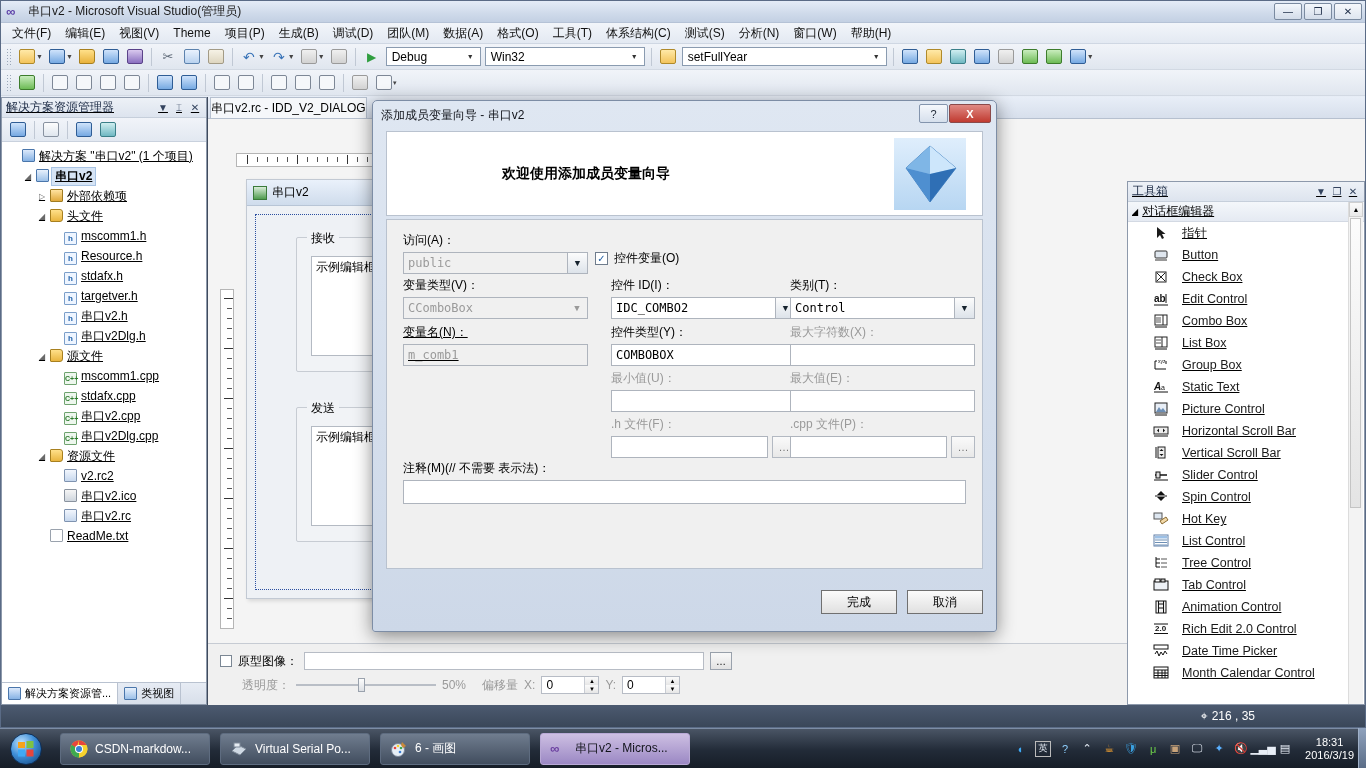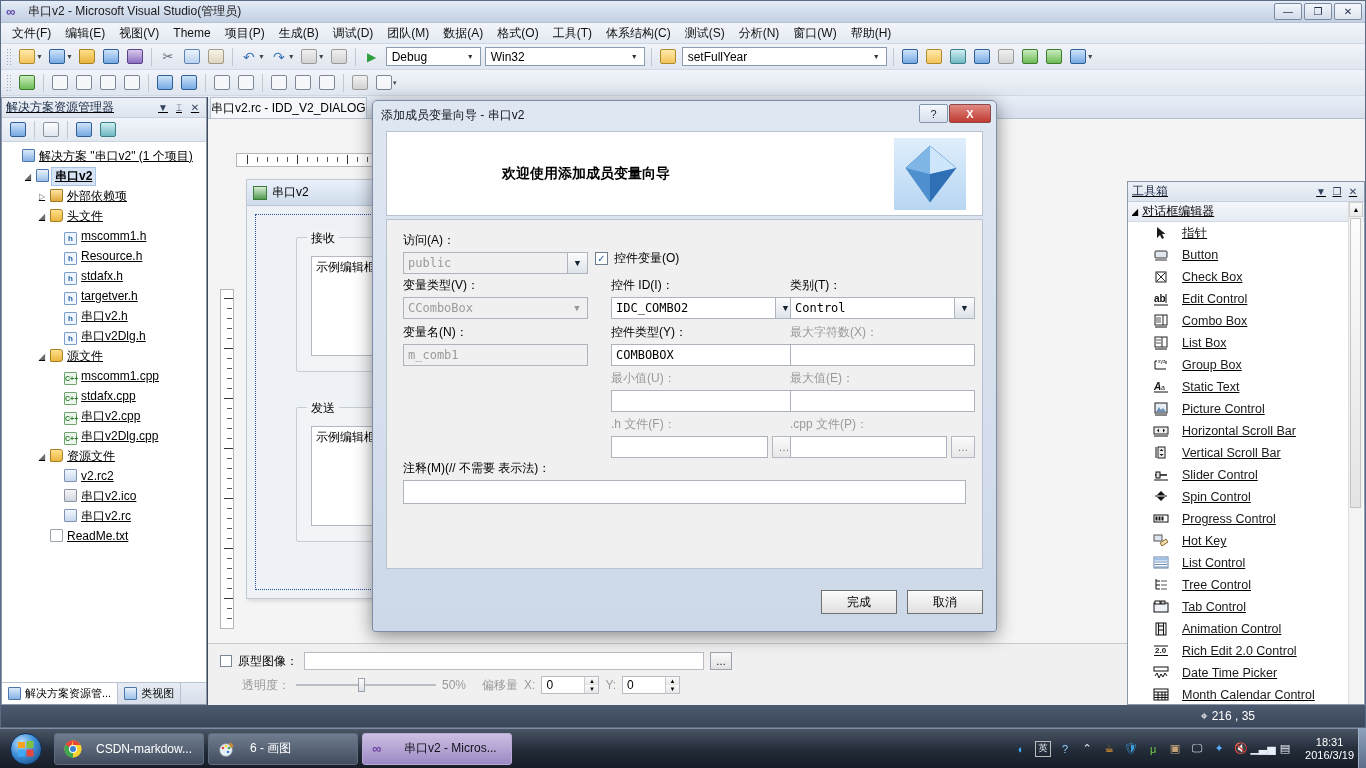--- a/index.html
+++ b/index.html
@@ -243,24 +243,24 @@
 
   
   .taskbar { position:absolute; left:0; bottom:0; width:1366px; height:40px;
     background:linear-gradient(#4a5565,#222b38 55%,#161d27);
     border-top:1px solid #7d8da5; display:flex; align-items:center; }
   .startorb { width:48px; height:36px; display:flex; align-items:center;
     justify-content:center; margin-left:2px; }
   .orb { width:32px; height:32px; border-radius:50%;
     background:radial-gradient(circle at 35% 30%, #bfe2ff 0%, #3f8fd8 45%, #0f3f76 100%);
     border:1px solid #0d2e57; display:flex; align-items:center; justify-content:center;}
-  .tb-task { height:32px; min-width:150px; margin-left:4px; border:1px solid #5e6c80;
+  .tb-task { height:32px; min-width:150px; margin-left:10px; border:1px solid #5e6c80;
     border-radius:3px; background:linear-gradient(#707d8f,#414d5e);
     display:flex; align-items:center; padding:0 8px; color:#fff; font-size:12px;
-    white-space:nowrap;gap:7px; }
+    white-space:nowrap; }
   .tb-task.active { background:linear-gradient(#cdbfe2,#9b88c4); color:#11131a;
     border-color:#b9a9d6;}
   .tray { margin-left:auto; display:flex; align-items:center; gap:6px;
     padding-right:6px; color:#e8eef7; font-size:11px; }
   .tray .ti { width:16px; height:16px; display:flex; align-items:center;
     justify-content:center; font-size:11px; }
   .clock { text-align:center; line-height:13px; color:#fff; font-size:11px;
     padding:0 6px; }
   .desktop-strip { position:absolute; right:0; bottom:0; width:8px; height:40px;
     background:linear-gradient(#8fa2bd,#5b6d87); border-left:1px solid #9fb0c8;}
@@ -869,31 +869,20 @@
                   <polygon points="8,1 4,5 12,5" fill="#111"></polygon>
                   <polygon points="8,11 4,7 12,7" fill="#111"></polygon>
                   <line x1="2" y1="6" x2="14" y2="6" stroke="#111"></line>
                 </svg>
               </span>
               <span>Spin Control</span>
             </div>
             <div class="tbx-item">
               <span class="tbx-ico">
                 <svg width="16" height="14" viewBox="0 0 16 14">
-                  <rect x="1" y="3" width="14" height="7" fill="#fff" stroke="#111"></rect>
-                  <rect x="2.5" y="4.5" width="2" height="4" fill="#111"></rect>
-                  <rect x="5.5" y="4.5" width="2" height="4" fill="#111"></rect>
-                  <rect x="8.5" y="4.5" width="2" height="4" fill="#111"></rect>
-                </svg>
-              </span>
-              <span>Progress Control</span>
-            </div>
-            <div class="tbx-item">
-              <span class="tbx-ico">
-                <svg width="16" height="14" viewBox="0 0 16 14">
                   <rect x="1" y="1" width="8" height="6" fill="#dde6f0" stroke="#555"></rect>
                   <path d="M7 9 L13 5 L15 8 L9 12 Z" fill="#f2d9a8" stroke="#8a6a30"></path>
                 </svg>
               </span>
               <span>Hot Key</span>
             </div>
             <div class="tbx-item">
               <span class="tbx-ico">
                 <svg width="16" height="14" viewBox="0 0 16 14">
                   <rect x="1" y="1" width="14" height="11" fill="#fff" stroke="#5e7ea8"></rect>
@@ -1042,21 +1031,21 @@
         </div>
       </div>
       <div style="position:absolute; left:403px; top:57px; width:185px;">
         <div class="fld-label">类别(T)：</div>
         <div class="inp cb">
           <span>Control</span>
           <span class="cbbtn">▼</span>
         </div>
       </div>
 
-      <div style="position:absolute; left:16px; top:104px; width:185px;">
+      <div style="position:absolute; left:16px; top:104px; width:185px;text-decoration:underline;">
         <div class="fld-label">变量名(N)：</div>
         <div class="inp dis">
           <span>m_comb1</span>
         </div>
       </div>
       <div style="position:absolute; left:224px; top:104px; width:185px;">
         <div class="fld-label">控件类型(Y)：</div>
         <div class="inp">
           <span>COMBOBOX</span>
         </div>
@@ -1133,20 +1122,29 @@
               <path d="M9 0.5 A8.5 8.5 0 0 1 16.4 5 L9 5 Z" fill="#e8453c"></path>
               <path d="M1.8 13.6 A8.5 8.5 0 0 1 9 0.5 L12 6 Z" fill="#e8453c" opacity="0"></path>
               <path d="M9 0.5 A8.5 8.5 0 0 0 1.7 4.7 L5.5 11 Z" fill="#e8453c"></path>
               <path d="M1.7 4.7 A8.5 8.5 0 0 0 9 17.5 L12.5 11.5 Z" fill="#3fa94f"></path>
               <path d="M9 17.5 A8.5 8.5 0 0 0 16.4 5 L9 5 Z" fill="#f7d22e"></path>
               <circle cx="9" cy="9" r="4" fill="#fff"></circle>
               <circle cx="9" cy="9" r="3" fill="#3a7fd5"></circle>
             </svg>
           </span>
           <span>CSDN-markdow...</span>
+        </div>
+        <div class="tb-task">
+          <span style="width: 20px; height: 20px; margin-right: 6px; display: flex; align-items: center; justify-content: center;">
+            <svg width="18" height="18" viewBox="0 0 18 18">
+              <path d="M2 11 L8 5 L16 9 L10 15 Z" fill="#cfd9e4" stroke="#7e8a99"></path>
+              <rect x="4" y="3" width="6" height="4" fill="#e6ecf3" stroke="#7e8a99"></rect>
+            </svg>
+          </span>
+          <span>Virtual Serial Po...</span>
         </div>
         <div class="tb-task">
           <span style="width: 20px; height: 20px; margin-right: 6px; display: flex; align-items: center; justify-content: center;">
             <svg width="18" height="18" viewBox="0 0 18 18">
               <circle cx="8" cy="10" r="6.5" fill="#e6eef6" stroke="#7a879a"></circle>
               <circle cx="5" cy="8" r="1.3" fill="#e8453c"></circle>
               <circle cx="8" cy="6" r="1.3" fill="#f7d22e"></circle>
               <circle cx="11" cy="8" r="1.3" fill="#3fa94f"></circle>
               <circle cx="10" cy="12" r="1.3" fill="#3a7fd5"></circle>
               <path d="M12 2 L16 6 L13 8 L11 5 Z" fill="#c98a3a"></path>

